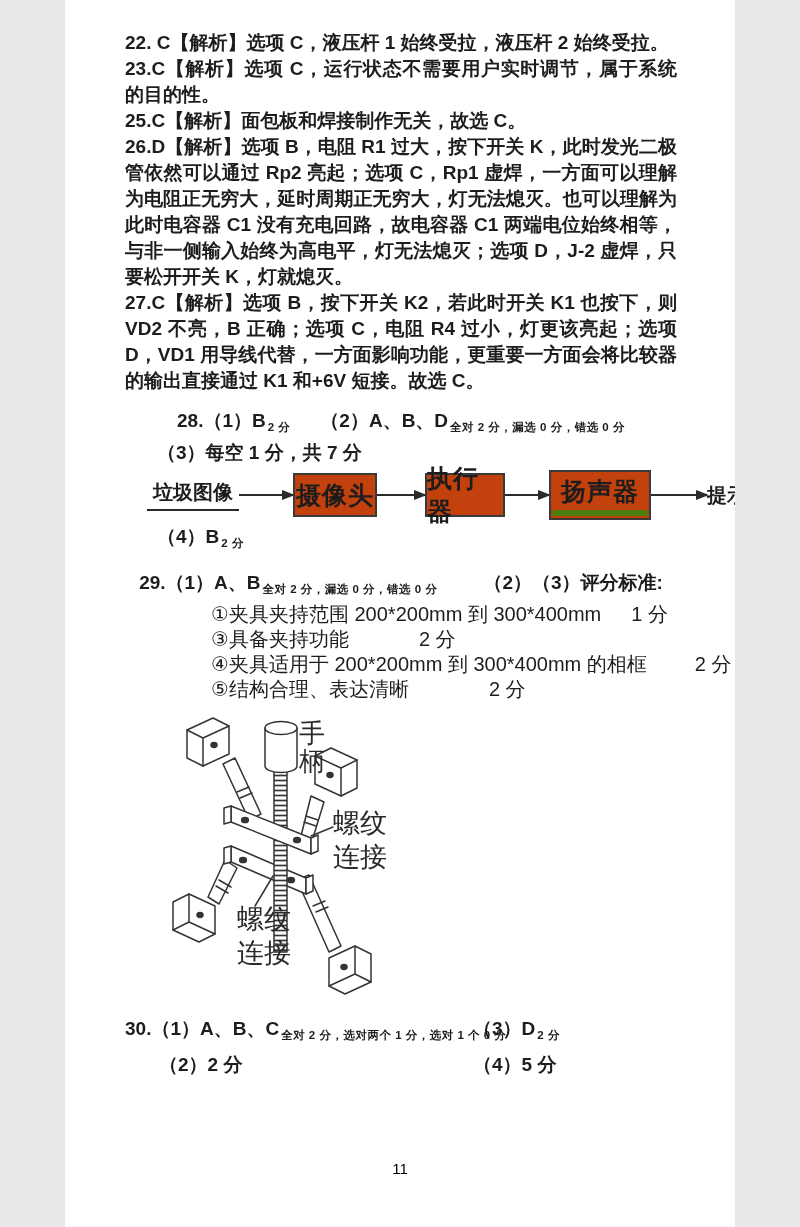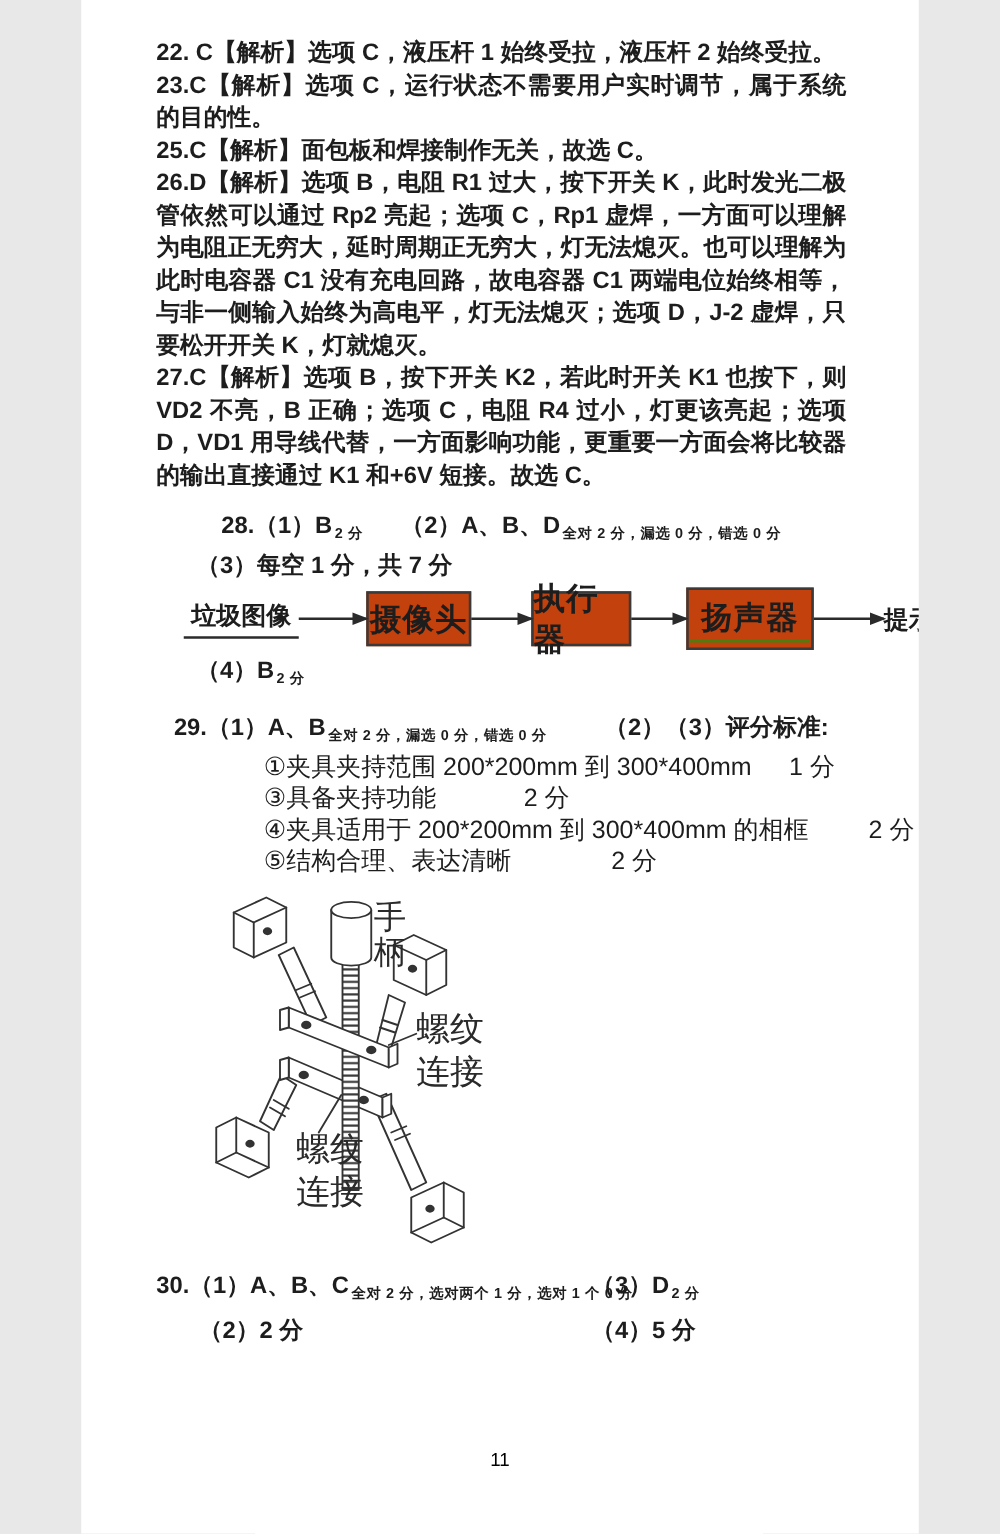--- a/index.html
+++ b/index.html
@@ -71,21 +71,21 @@
     flex:none;
     display:flex;align-items:center;justify-content:center;
     border:2px solid #3a3a3a;
     background:#c2410c;
     font-size:25px;font-weight:600;
     letter-spacing:1px;
   }
   .b1{width:80px;height:40px;}
   .b2{width:76px;height:40px;}
   .b3{width:98px;height:46px;}
-  .b3 .blank{border-bottom:2px solid #4d7c0f;padding:0 9px 2px;}
+  .b3 .blank{border-bottom:6px solid #4d7c0f;padding:0 9px 2px;}
   .flow-result{flex:none;font-size:20px;font-weight:600;}
 
   
   .criteria{padding-left:38px;}
   .crit-row{
     font-size:20px;line-height:25px;font-weight:400;
     white-space:nowrap;
     margin-left:48px;
   }
   .crit-score{display:inline-block;}

